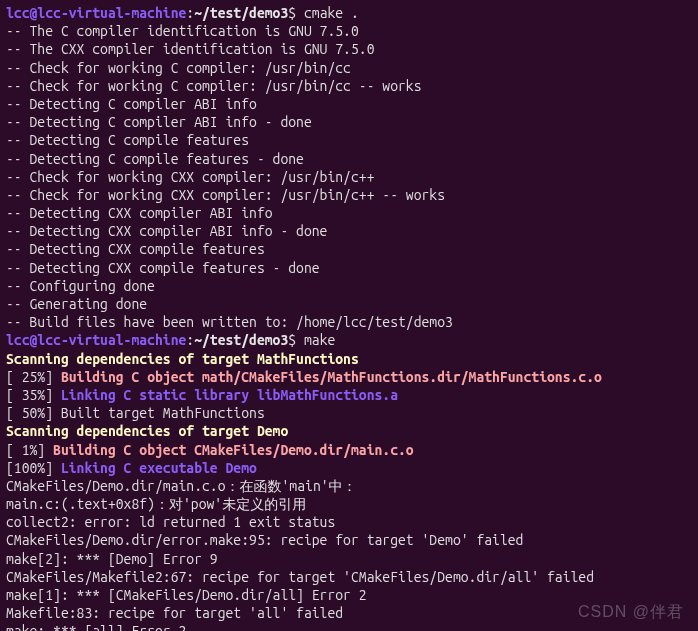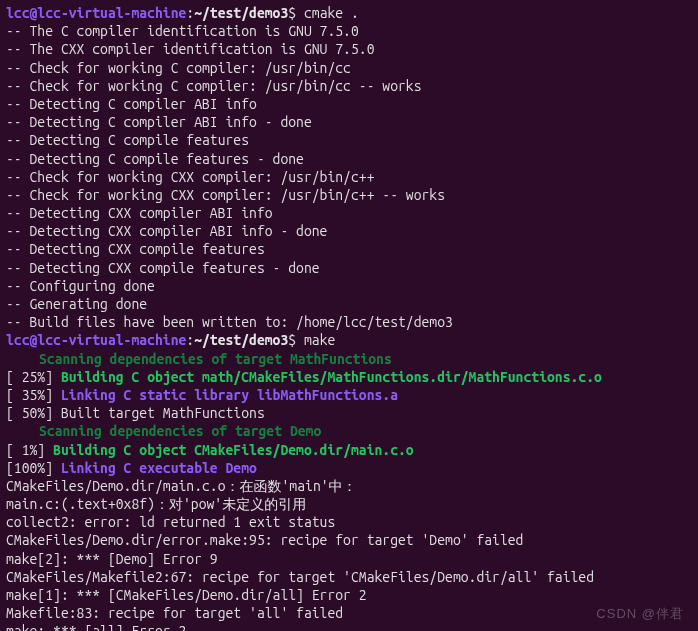--- a/index.html
+++ b/index.html
@@ -18,28 +18,28 @@
       height: 631px;
       overflow: hidden;
       position: relative;
     }
     .line {
       white-space: pre;
     }
     .green-bold { color: #8b5cf6; font-weight: bold; }
     .blue-bold { color: #e5e5e5; font-weight: bold; text-align: right; }
     .white { color: #e0e0e0; }
-    .magenta-bold { color: #15803d; font-weight: bold; margin-left: 33px; }
-    .olive-bold { color: #22c55e; font-weight: bold; }
+    .magenta-bold { color: #fef9c3; font-weight: bold; }
+    .olive-bold { color: #fca5a5; font-weight: bold; }
     .watermark {
       position: absolute;
       bottom: 8px;
       right: 14px;
       color: rgba(200,200,200,0.35);
-      font-size: 13px;
+      font-size: 16px;
       font-family: sans-serif;
       letter-spacing: 1px;
     }
   </style>
 </head>
 <body>
 
 <div class="line"><span class="green-bold">lcc@lcc-virtual-machine</span><span class="white">:</span><span class="blue-bold">~/test/demo3</span><span class="white">$ </span><span class="white">cmake .</span></div>
 <div class="line white">-- The C compiler identification is GNU 7.5.0</div>
 <div class="line white">-- The CXX compiler identification is GNU 7.5.0</div>

